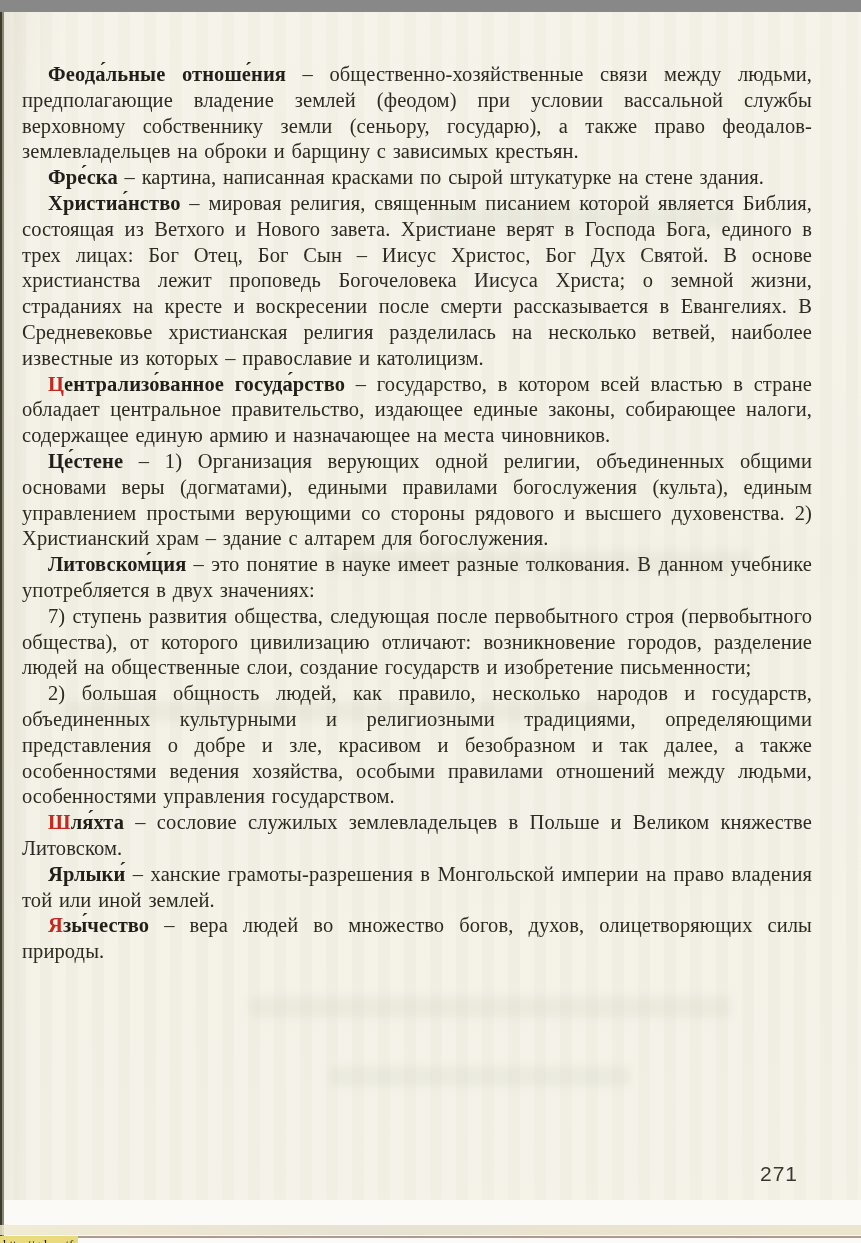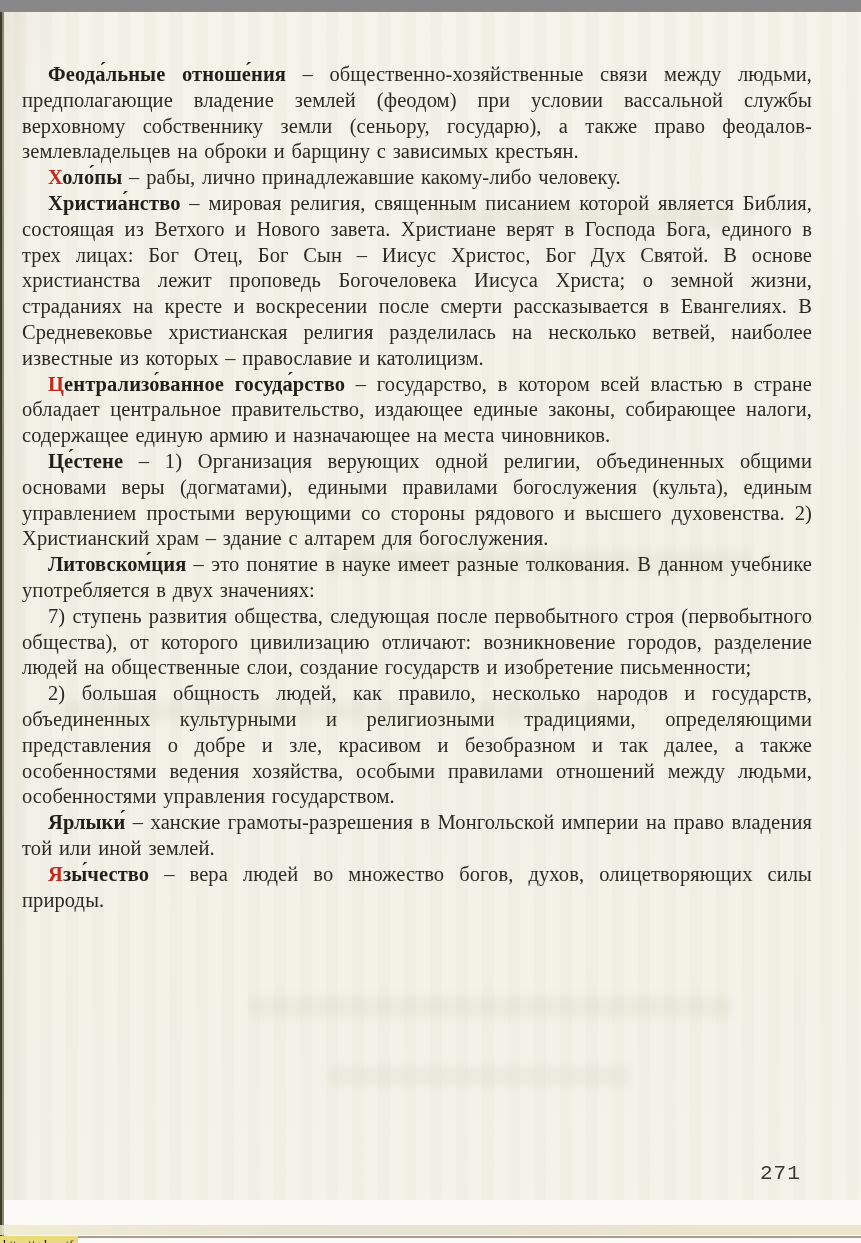--- a/index.html
+++ b/index.html
@@ -38,21 +38,21 @@
   }
   .entry { margin: 0; text-indent: 26px; }
   .term { font-weight: bold; color: #211f19; }
   .red-letter { color: #c5281c; }
   .bleed {
     position: absolute; background: #c9cfb7; opacity: 0.22;
     filter: blur(4px); border-radius: 3px; z-index: 1;
   }
   .pagenum {
     position: absolute; left: 760px; top: 1150px;
-    font-family: Liberation Mono, monospace;
+    font-family: Liberation Sans, sans-serif;
     font-size: 21px; color: #3a3831; letter-spacing: 1px;
     z-index: 2;
   }
   .bottom-white {
     position: absolute; left: 0; top: 1188px; width: 861px; height: 55px;
     background: #fbfaf6; z-index: 2;
   }
   .khaki-band {
     position: absolute; left: 0; top: 1213px; width: 861px; height: 10px;
     background: linear-gradient(to right, #efe9cf, #e4decb 40%, #e9e2c6);
@@ -80,27 +80,28 @@
   <div class="bleed" style="left:430px; top:195px;  width:300px; height:22px;"></div>
   <div class="bleed" style="left:330px; top:540px;  width:420px; height:20px;"></div>
   <div class="bleed" style="left:60px;  top:690px;  width:560px; height:18px;"></div>
   <div class="bleed" style="left:250px; top:985px;  width:480px; height:20px;"></div>
   <div class="bleed" style="left:330px; top:1055px; width:300px; height:18px;"></div>
 
   <div class="edge-left"></div>
 
   <div class="content" id="glossary">
       <p class="entry"><b class="term">Феода́льные отноше́ния</b><span> – </span><span>общественно-хозяйственные связи между людьми, предполагающие владение землей (феодом) при условии вассальной службы верховному собственнику земли (сеньору, государю), а также право феодалов-землевладельцев на оброки и барщину с зависимых крестьян.</span></p>
-      <p class="entry"><b class="term"><span class="red-letter">Х</span>оло́пы</b><span> – </span><span>рабы, лично принадлежавшие какому-либо человеку.</span></p>
+      <p class="entry"><b class="term">Фре́ска</b><span> – </span><span>картина, написанная красками по сырой штукатурке на стене здания.</span></p>
       <p class="entry"><b class="term">Христиа́нство</b><span> – </span><span>мировая религия, священным писанием которой является Библия, состоящая из Ветхого и Нового завета. Христиане верят в Господа Бога, единого в трех лицах: Бог Отец, Бог Сын – Иисус Христос, Бог Дух Святой. В основе христианства лежит проповедь Богочеловека Иисуса Христа; о земной жизни, страданиях на кресте и воскресении после смерти рассказывается в Евангелиях. В Средневековье христианская религия разделилась на несколько ветвей, наиболее известные из которых – православие и католицизм.</span></p>
       <p class="entry"><b class="term"><span class="red-letter">Ц</span>ентрализо́ванное госуда́рство</b><span> – </span><span>государство, в котором всей властью в стране обладает центральное правительство, издающее единые законы, собирающее налоги, содержащее единую армию и назначающее на места чиновников.</span></p>
       <p class="entry"><b class="term">Це́стене</b><span> – </span><span>1) Организация верующих одной религии, объединенных общими основами веры (догматами), едиными правилами богослужения (культа), единым управлением простыми верующими со стороны рядового и высшего духовенства. 2) Христианский храм – здание с алтарем для богослужения.</span></p>
       <p class="entry"><b class="term">Литовском́ция</b><span> – </span><span>это понятие в науке имеет разные толкования. В данном учебнике употребляется в двух значениях:</span></p>
       <p class="entry">7) ступень развития общества, следующая после первобытного строя (первобытного общества), от которого цивилизацию отличают: возникновение городов, разделение людей на общественные слои, создание государств и изобретение письменности;</p>
       <p class="entry">2) большая общность людей, как правило, несколько народов и государств, объединенных культурными и религиозными традициями, определяющими представления о добре и зле, красивом и безобразном и так далее, а также особенностями ведения хозяйства, особыми правилами отношений между людьми, особенностями управления государством.</p>
+      <p class="entry"><b class="term"><span class="red-letter">Ш</span>ля́хта</b><span> – </span><span>сословие служилых землевладельцев в Польше и Великом княжестве Литовском.</span></p>
       <p class="entry"><b class="term">Ярлыки́</b><span> – </span><span>ханские грамоты-разрешения в Монгольской империи на право владения той или иной землей.</span></p>
       <p class="entry"><b class="term"><span class="red-letter">Я</span>зы́чество</b><span> – </span><span>вера людей во множество богов, духов, олицетворяющих силы природы.</span></p>
     </div>
 
   <div class="pagenum">271</div>
 
   <div class="bottom-white"></div>
   <div class="khaki-band"></div>
   <div class="maroon-line"></div>
 

